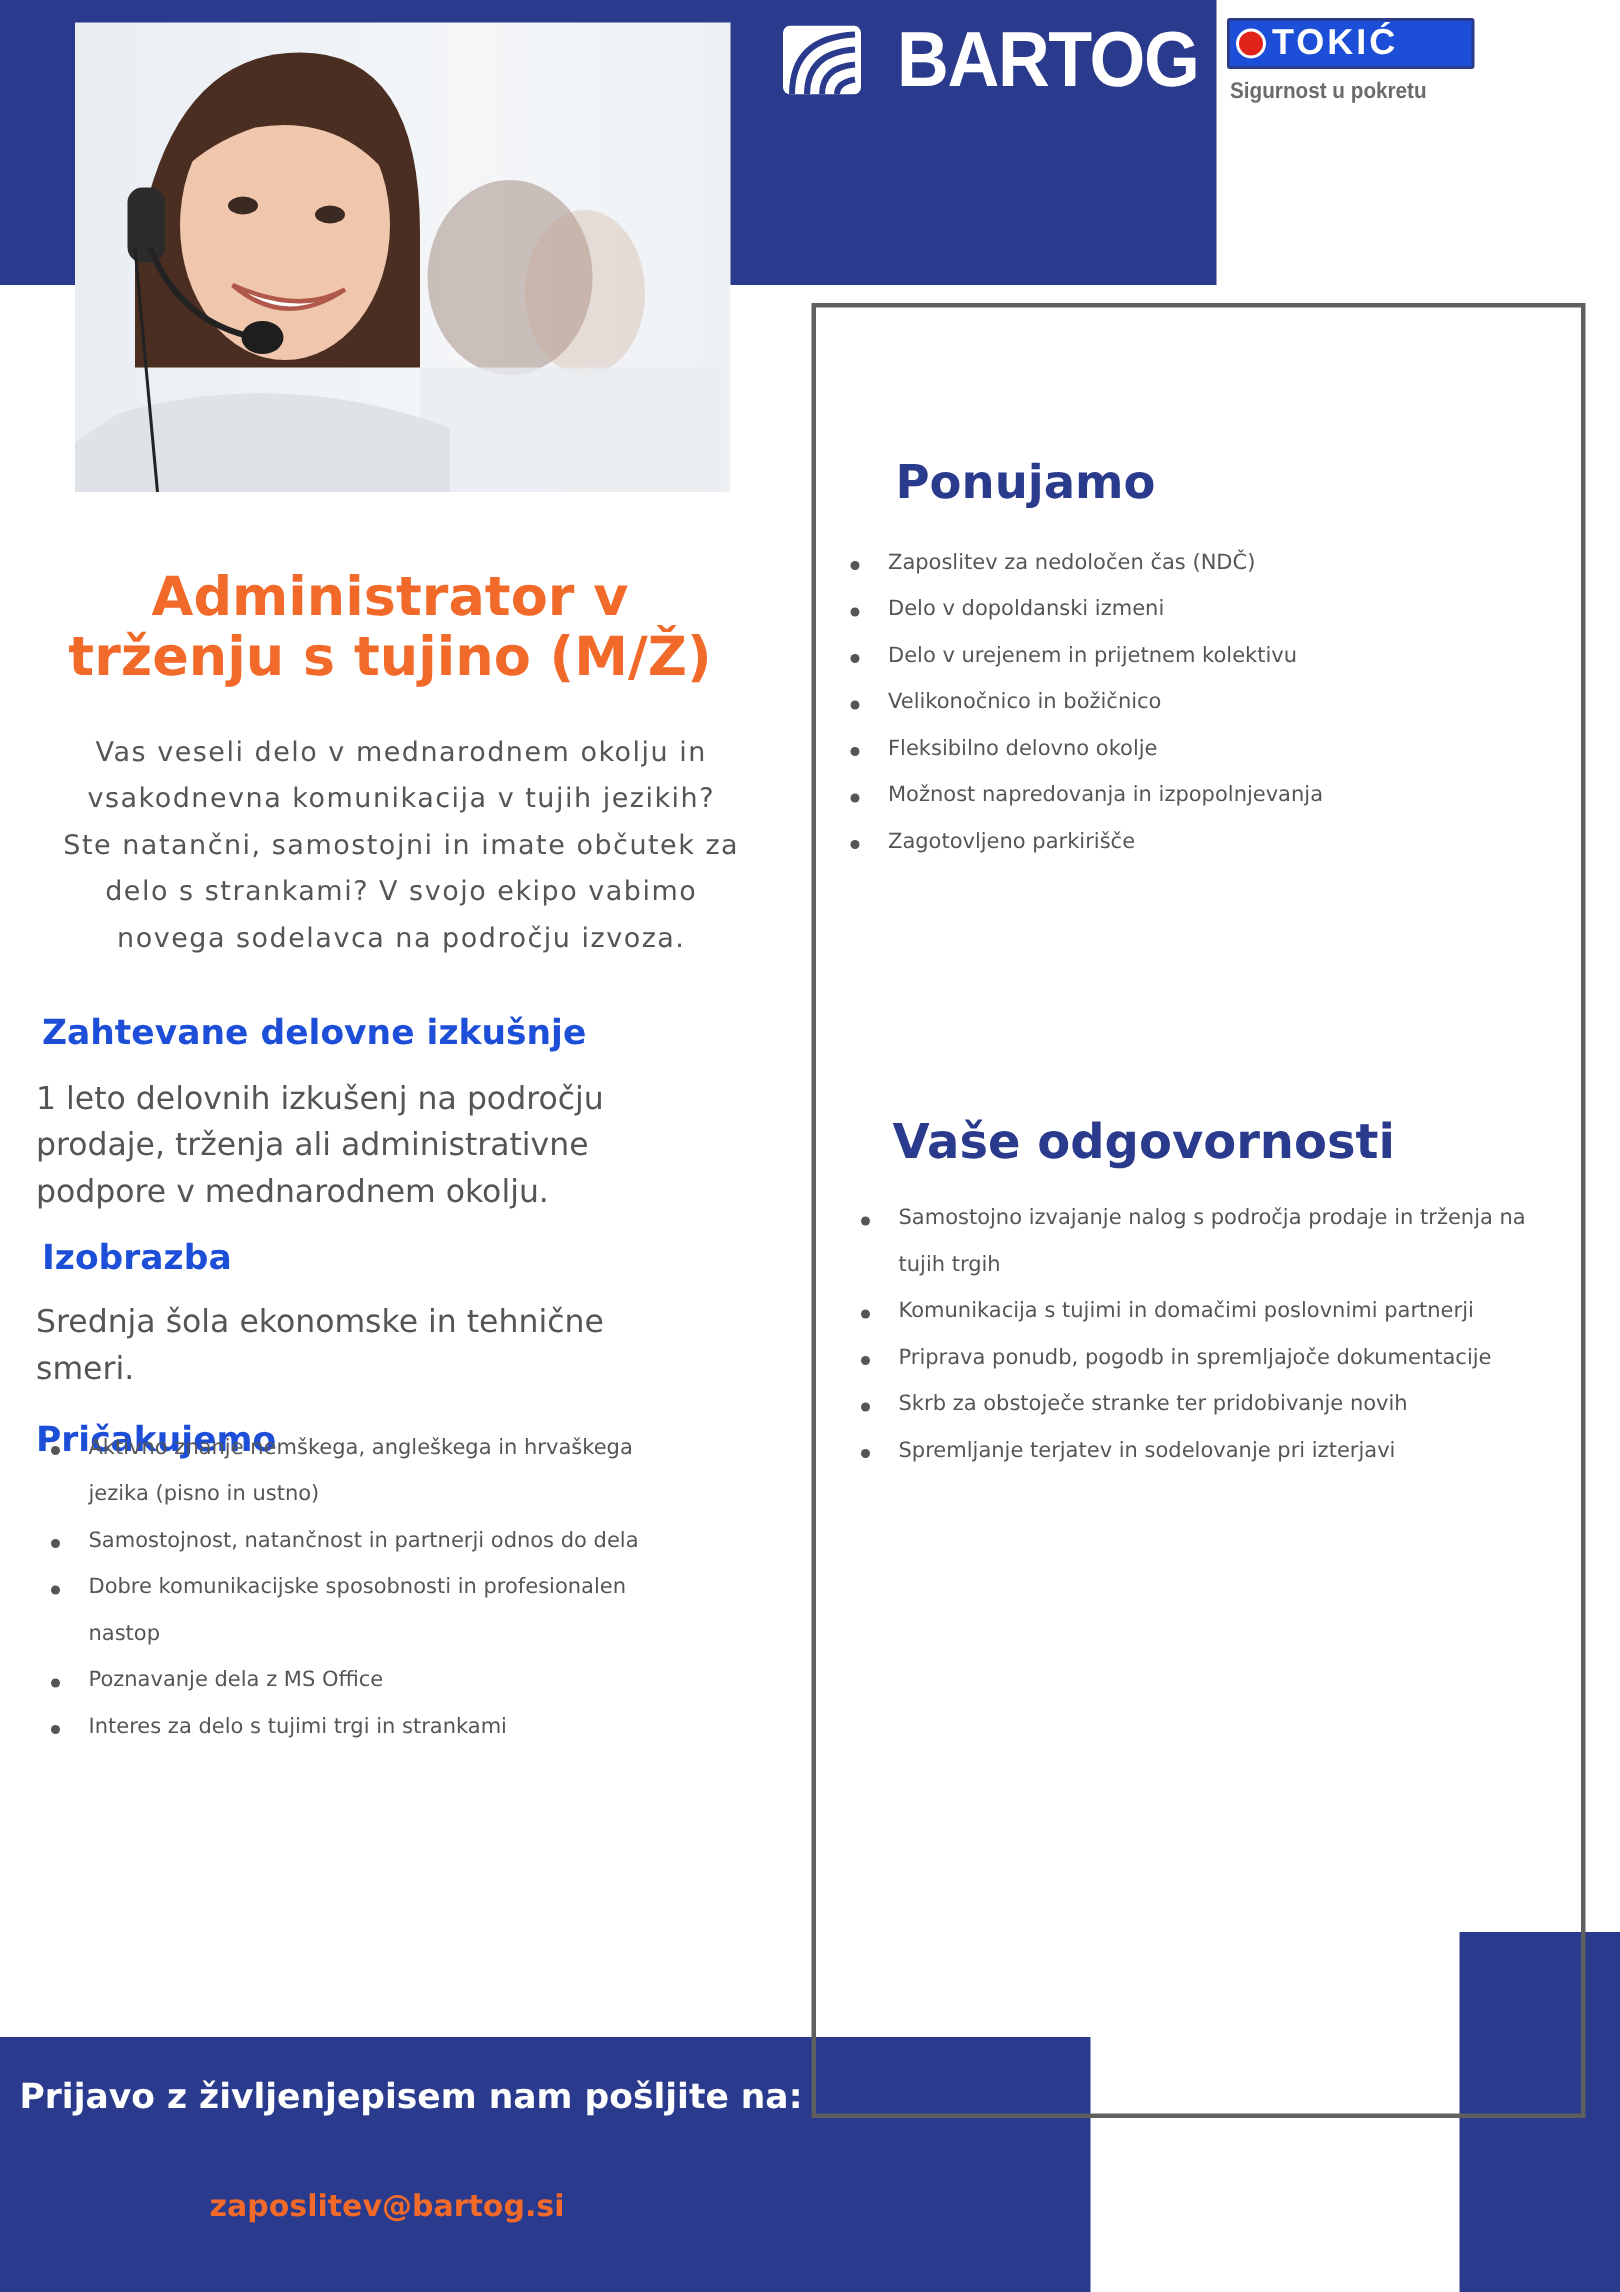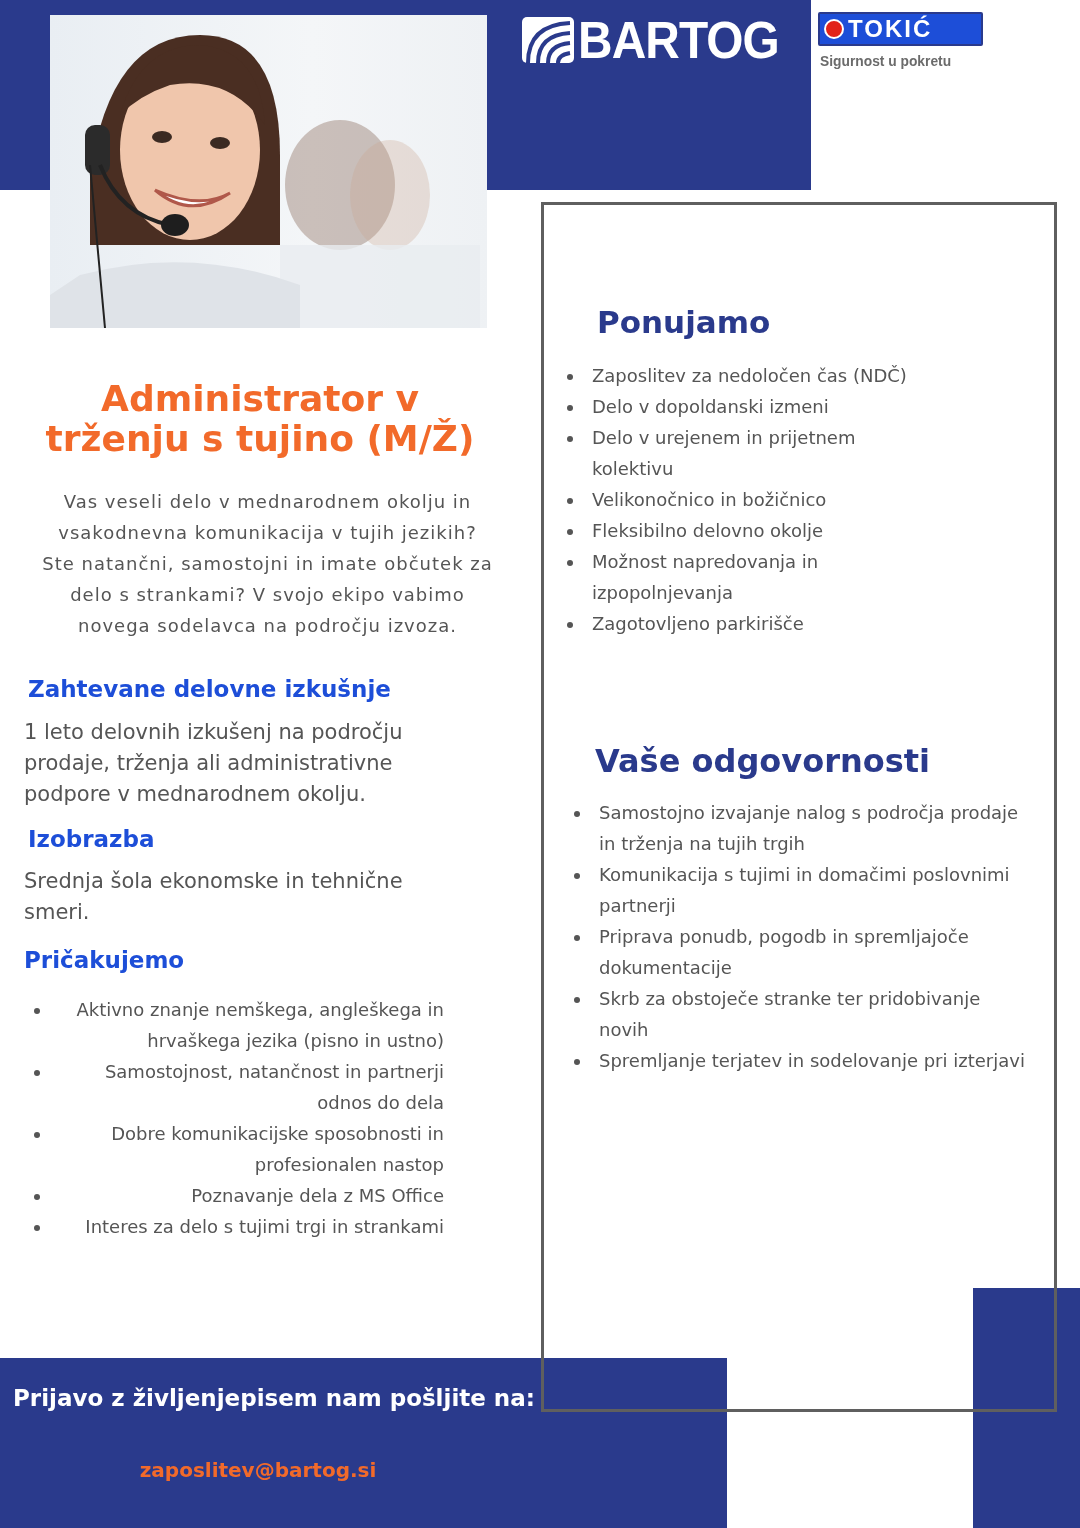--- a/index.html
+++ b/index.html
@@ -13,21 +13,21 @@
 
   .band-top { left: 0; top: 0; width: 811px; height: 190px; background: #2a3a8c; }
   .block-bottom-left { left: 0; top: 1358px; width: 727px; height: 170px; background: #2a3a8c; }
   .block-bottom-right { left: 973px; top: 1288px; width: 107px; height: 240px; background: #2a3a8c; }
 
   .photo {
     left: 50px; top: 15px; width: 437px; height: 313px; overflow: hidden;
     background: linear-gradient(90deg, #e9eef3 0%, #f4f6f8 60%, #eef1f4 100%);
   }
 
-  .logo-bartog { left: 522px; top: 14px; height: 52px; display: flex; align-items: center; gap: 4px; }
+  .logo-bartog { left: 522px; top: 14px; height: 52px; display: flex; align-items: center; gap: 24px; }
   .bartog-mark { width: 52px; height: 46px; }
   .bartog-text {
     font-family: "Liberation Sans", sans-serif; font-weight: 700; font-size: 52px;
     color: #ffffff; letter-spacing: -1px; line-height: 1; transform: scaleX(0.92); transform-origin: left;
   }
   .logo-tokic { left: 818px; top: 12px; width: 165px; }
   .tokic-box {
     height: 30px; background: #1d4ed8; border: 2px solid #2a3a8c; border-radius: 2px;
     display: flex; align-items: center; padding: 0 4px; gap: 4px;
   }
@@ -54,25 +54,25 @@
   .h-orange { color: #1d4ed8; font-weight: 700; font-size: 23px; }
   .body-text { font-size: 21px; line-height: 31px; color: #555555; }
 
   .sec-exp-title { left: 28px; top: 676px; }
   .sec-exp-body { left: 24px; top: 717px; width: 450px; }
   .sec-edu-title { left: 28px; top: 826px; }
   .sec-edu-body { left: 24px; top: 866px; width: 450px; }
   .sec-exp2-title { left: 24px; top: 947px; }
 
   ul.bullets { margin: 0; padding: 0; list-style: none; }
-  ul.bullets li { position: relative; padding-left: 35px; font-size: 18px; line-height: 31px; color: #555555; }
+  ul.bullets li { position: relative; padding-left: 35px; font-size: 14px; line-height: 31px; color: #555555; }
   ul.bullets li::before {
     content: ""; position: absolute; left: 10px; top: 14px; width: 6px; height: 6px; border-radius: 50%; background: #555555;
   }
-  .list-expect { left: 24px; top: 994px; width: 420px; text-align: right; }
+  .list-expect { left: 24px; top: 950px; width: 420px; }
 
   .box-outline { left: 541px; top: 202px; width: 516px; height: 1210px; box-sizing: border-box; border: 3px solid #5f5f5f; }
 
   .h-blue { color: #2a3a8c; font-weight: 700; }
   .offer-title { left: 597px; top: 304px; font-size: 31px; }
   .list-offer { left: 557px; top: 360px; width: 380px; }
   .resp-title { left: 595px; top: 742px; font-size: 32px; }
   .list-resp { left: 564px; top: 797px; width: 470px; }
 
   .apply-text {

